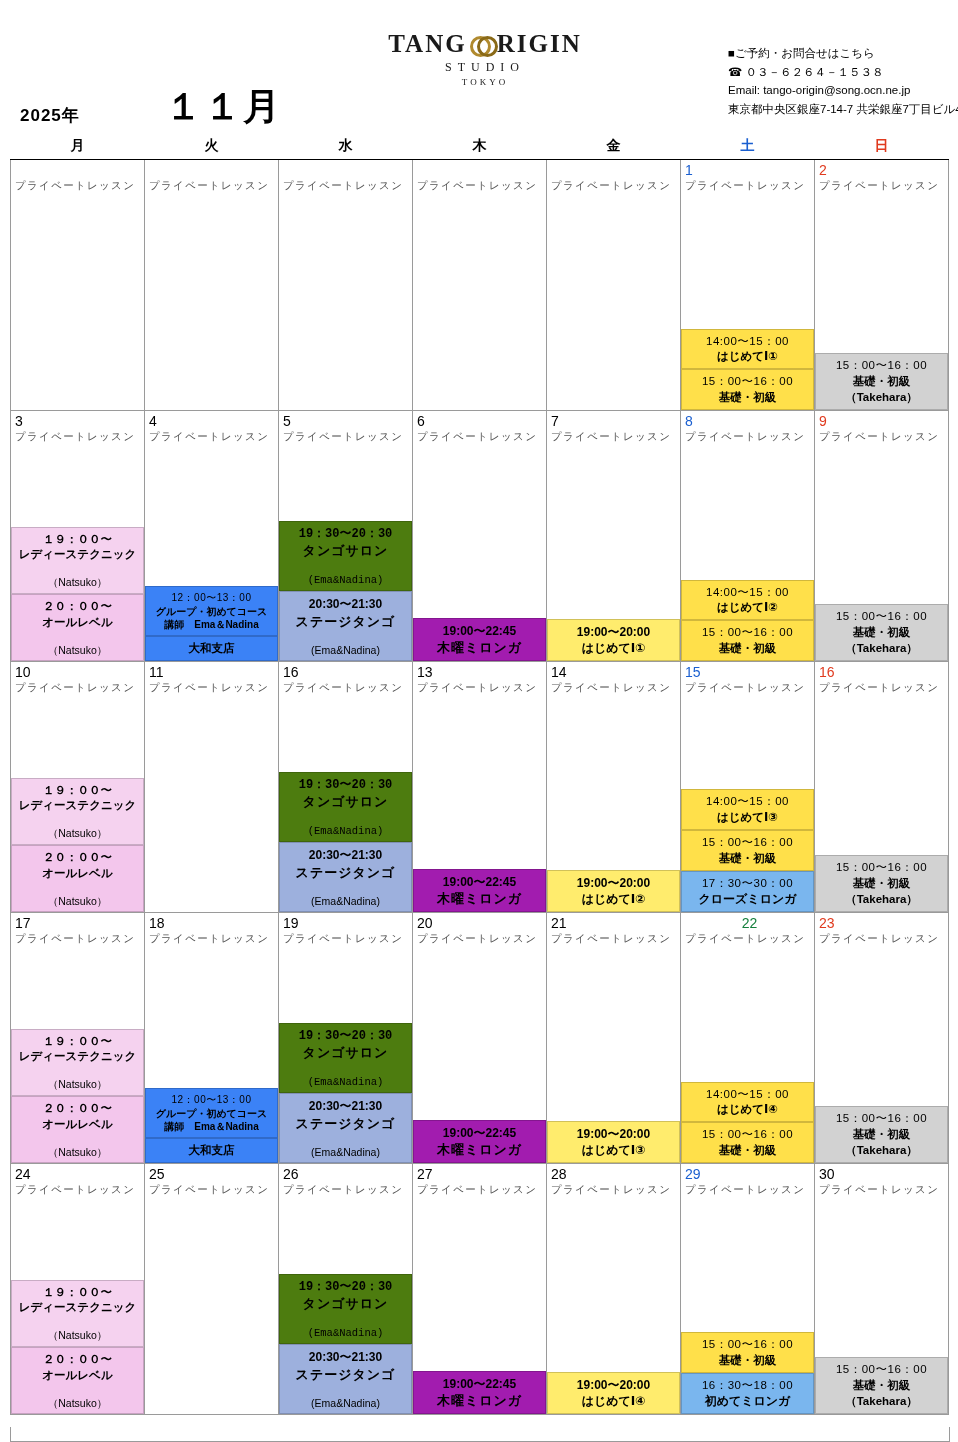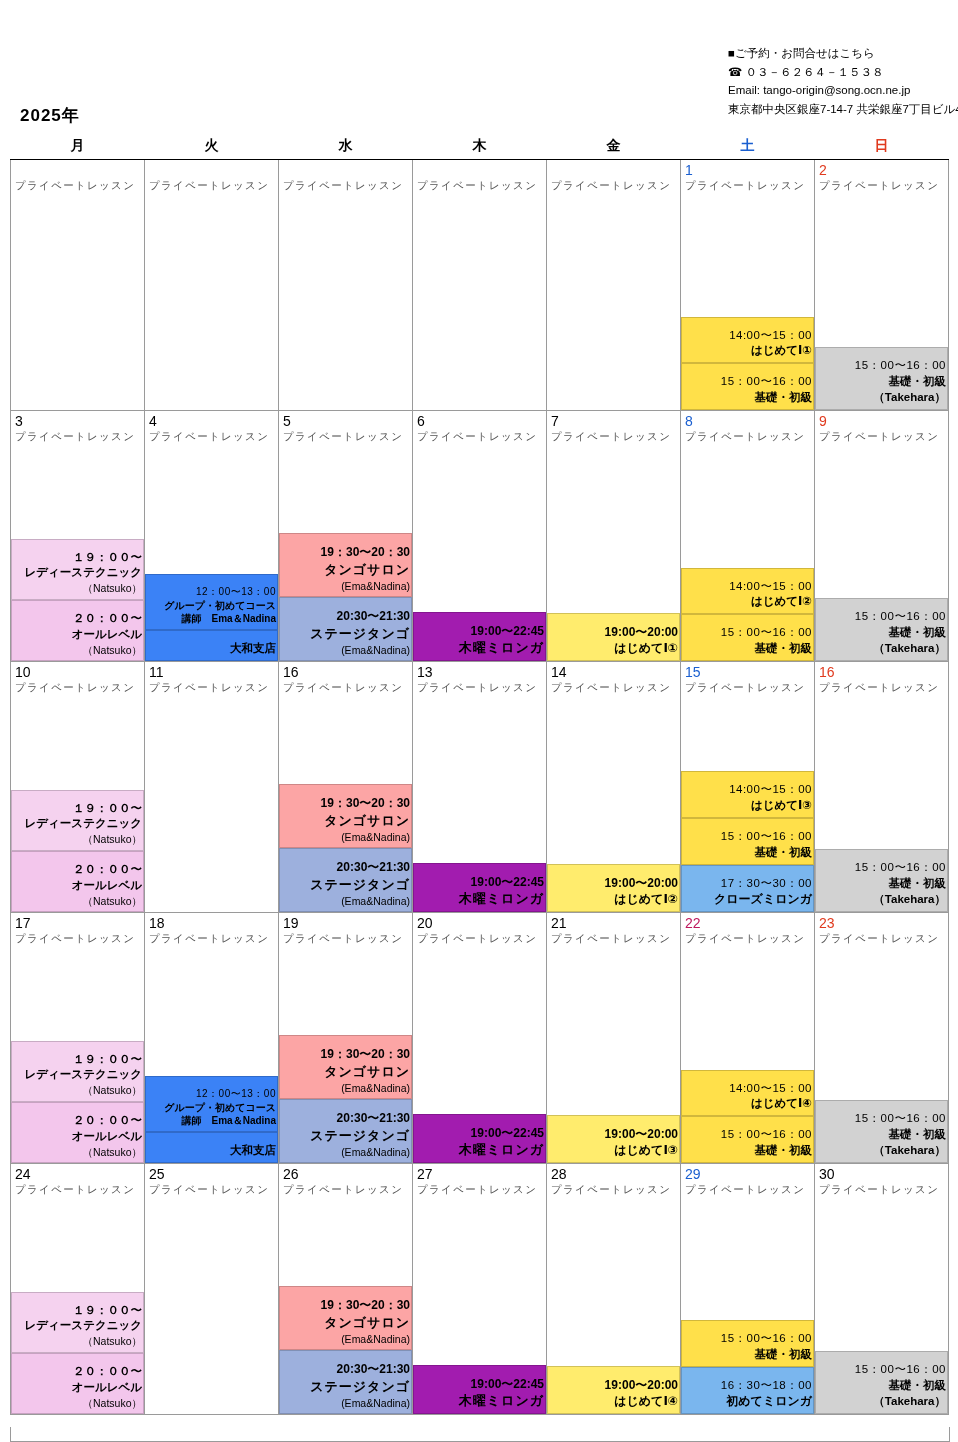--- a/index.html
+++ b/index.html
@@ -72,70 +72,80 @@
     height:250px;
     padding:0;
     position:relative;
   }
   .cell{position:relative;height:100%;width:100%;}
   .daynum{
     font-size:14px;line-height:1;padding:3px 0 0 4px;color:#000;
   }
   .daynum.sat{color:#1a5fd0;}
   .daynum.sun{color:#e03a1e;}
-  .daynum.sat-lt{color:#be185d;}
+  .daynum.sat-lt{color:#15803d;text-align:center;}
   .private{
     font-size:10.5px;letter-spacing:1.3px;color:#555;padding:2px 0 0 4px;
   }
   .events{
     position:absolute;left:0;right:0;bottom:0;
   }
   .ev{
-    font-size:11.5px;line-height:1.38;text-align:right;
-    padding:10px 1px 3px 1px;
+    font-size:11.5px;line-height:1.38;text-align:center;
+    padding:4px 1px 3px 1px;
     border:1px solid rgba(0,0,0,.18);
     margin:0;
   }
   .ev .t{letter-spacing:.5px;}
   .ev .n{font-weight:bold;}
-  .ev .s{font-size:10.5px;}
+  .ev .s{font-size:10.5px;margin-top:12px;}
 
   
   .c-yellow{background:#ffe04a;}
   .c-yellow2{background:#ffec6d;}
   .c-gray{background:#d2d2d2;}
   .c-pink{background:#f5d2ef;}
   .c-pink2{background:#f3c6ec;}
   .c-orange{background:#3b82f6;}
-  .c-blue{background:#fca5a5;}
+  .c-blue{background:#4d7c0f;font-family:Liberation Mono, monospace;}
   .c-blue2{background:#9db0dd;}
   .c-teal{background:#a21caf;}
   .c-lightblue{background:#7ab6ee;}
   .ev .title-lg{font-size:13px;font-weight:bold;letter-spacing:1px;}
   .ev .title-md{font-size:12px;font-weight:bold;}
   .bottombar{
     position:absolute;left:10px;top:1427px;width:938px;height:14px;
     border-left:1px solid #9a9a9a;border-right:1px solid #9a9a9a;
     border-bottom:1px solid #9a9a9a;
   }
 </style>
 </head>
 <body>
 
 <div class="page">
 
+  <div class="logo">
+    <div class="logo-main">
+      <span>TANG</span>
+      <span class="logo-ring"></span>
+      <span>RIGIN</span>
+    </div>
+    <div class="logo-sub">STUDIO</div>
+    <div class="logo-city">TOKYO</div>
+  </div>
 
   <div class="contact">
     <span class="ln">■ご予約・お問合せはこちら</span>
     <span class="ln">☎ ０３－６２６４－１５３８</span>
     <span class="ln">Email: tango-origin@song.ocn.ne.jp</span>
     <span class="ln">東京都中央区銀座7-14-7 共栄銀座7丁目ビル4F</span>
   </div>
 
   <div class="year">2025年</div>
+  <div class="month">１１月</div>
 
   <table class="cal">
     <colgroup>
         <col>
         <col>
         <col>
         <col>
         <col>
         <col>
         <col>

